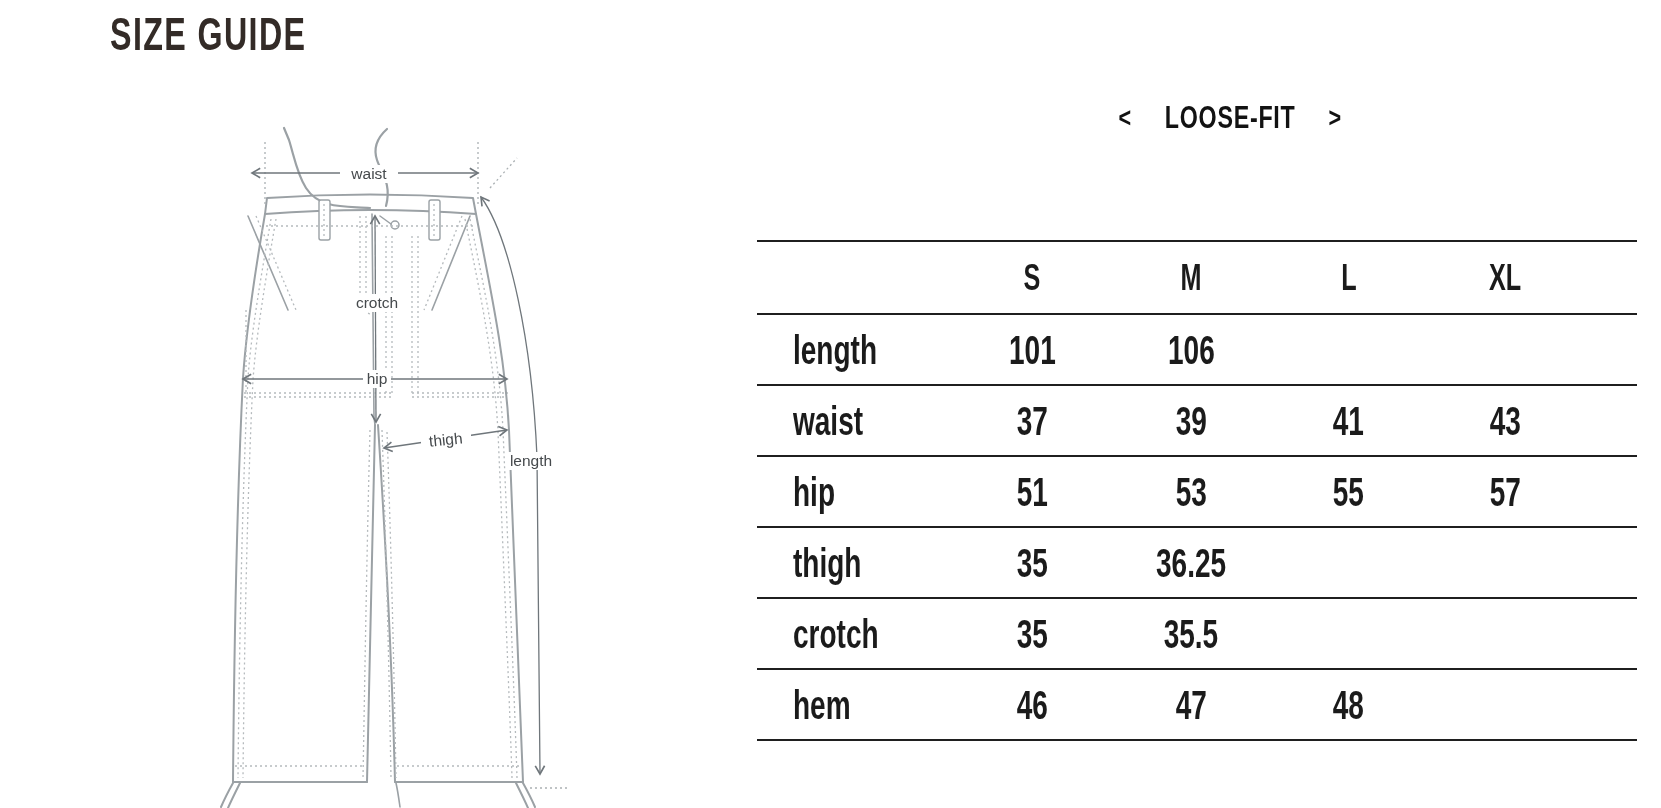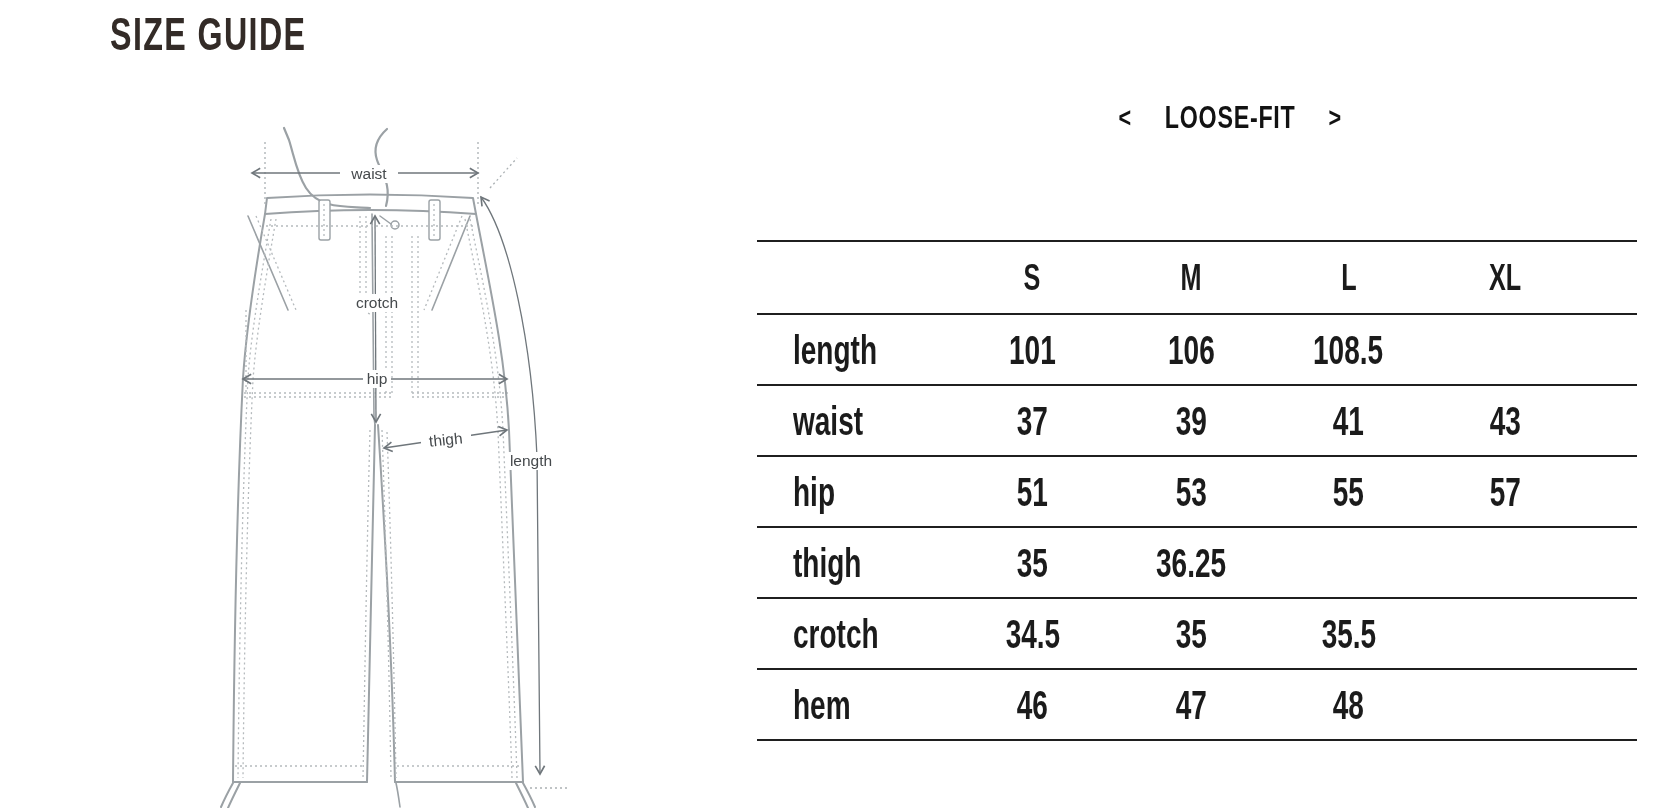--- a/index.html
+++ b/index.html
@@ -176,21 +176,20 @@
       <div class="cell"><span class="cond">S</span></div>
       <div class="cell"><span class="cond">M</span></div>
       <div class="cell"><span class="cond">L</span></div>
       <div class="cell"><span class="cond">XL</span></div>
     </div>
 
     <div class="trow">
       <div class="cell rowlabel"><span class="cond cond-left">length</span></div>
       <div class="cell"><span class="cond">101</span></div>
       <div class="cell"><span class="cond">106</span></div>
-      <div class="cell"><span class="cond">108.5</span></div>
     </div>
 
     <div class="trow">
       <div class="cell rowlabel"><span class="cond cond-left">waist</span></div>
       <div class="cell"><span class="cond">37</span></div>
       <div class="cell"><span class="cond">39</span></div>
       <div class="cell"><span class="cond">41</span></div>
       <div class="cell"><span class="cond">43</span></div>
     </div>
 
@@ -203,21 +202,20 @@
     </div>
 
     <div class="trow">
       <div class="cell rowlabel"><span class="cond cond-left">thigh</span></div>
       <div class="cell"><span class="cond">35</span></div>
       <div class="cell"><span class="cond">36.25</span></div>
     </div>
 
     <div class="trow">
       <div class="cell rowlabel"><span class="cond cond-left">crotch</span></div>
-      <div class="cell"><span class="cond">34.5</span></div>
       <div class="cell"><span class="cond">35</span></div>
       <div class="cell"><span class="cond">35.5</span></div>
     </div>
 
     <div class="trow">
       <div class="cell rowlabel"><span class="cond cond-left">hem</span></div>
       <div class="cell"><span class="cond">46</span></div>
       <div class="cell"><span class="cond">47</span></div>
       <div class="cell"><span class="cond">48</span></div>
     </div>

